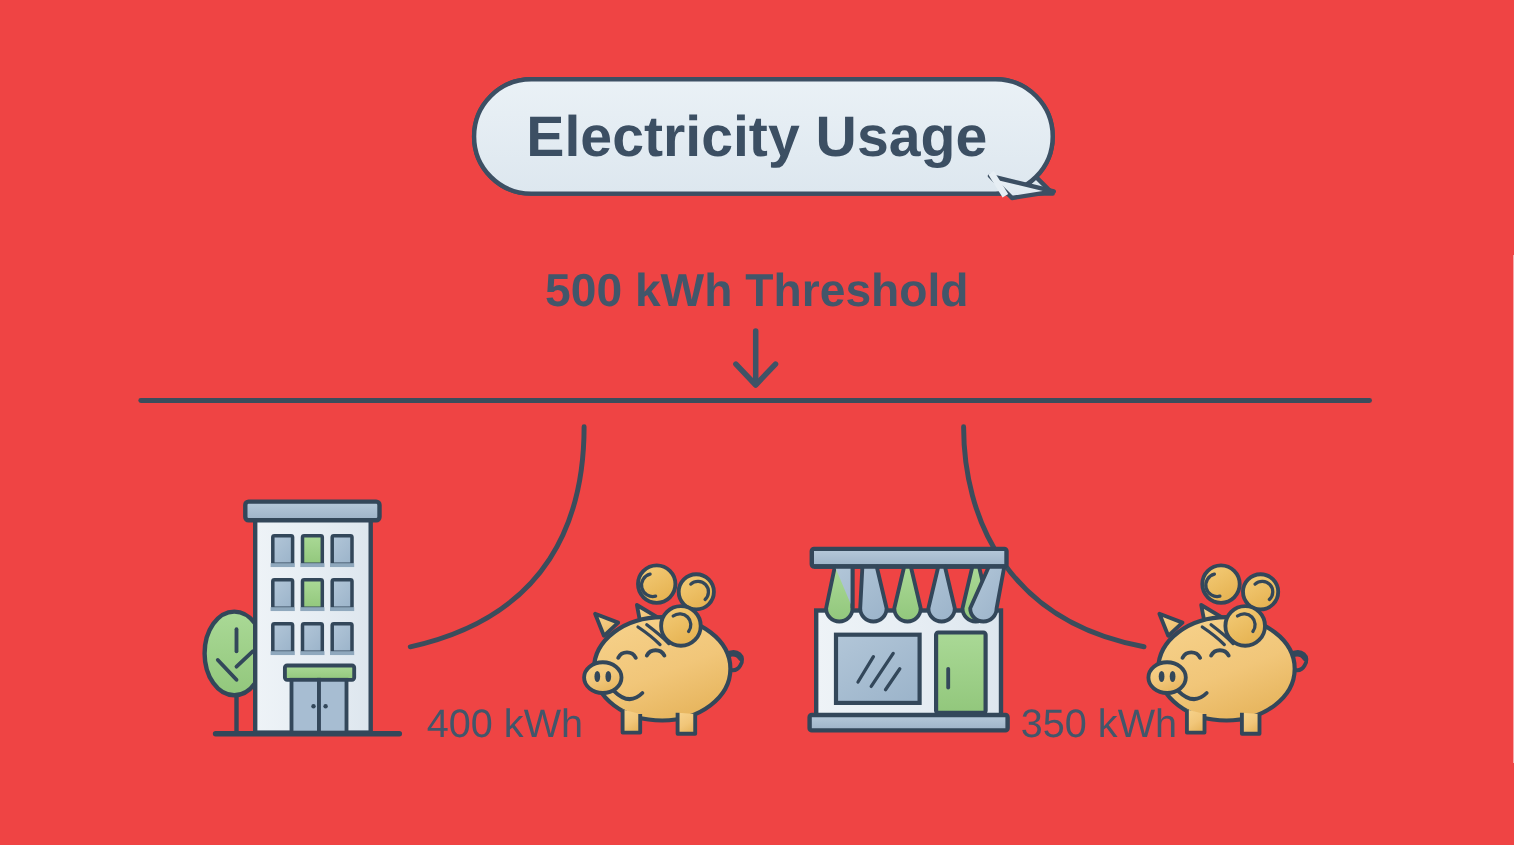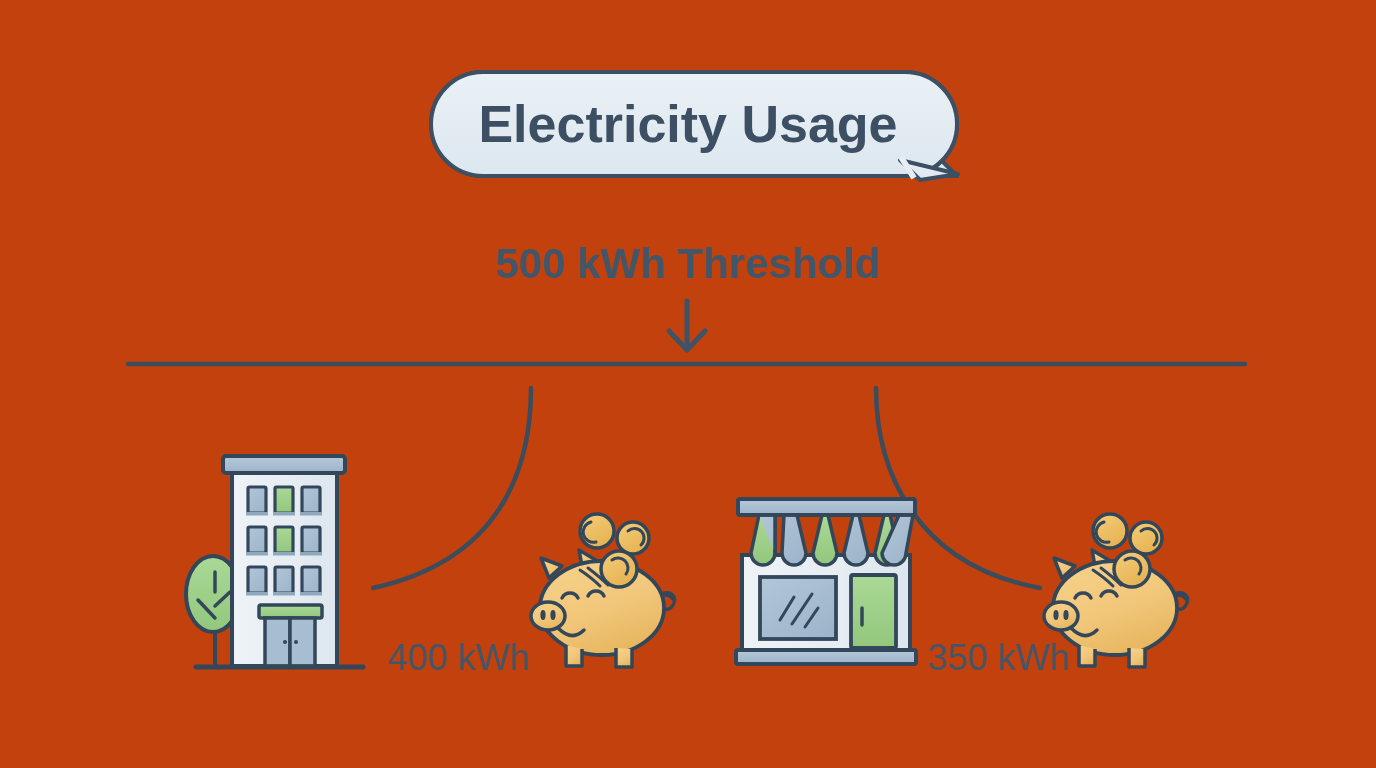--- a/index.html
+++ b/index.html
@@ -40,21 +40,21 @@
   .t-value {
     font-family: "Liberation Sans", sans-serif;
     font-weight: normal;
     font-size: 36px;
     fill: #42566a;
   }
 </style>
 </head>
 <body>
 
-<div id="scene" style="background: #c2410c;">
+<div id="scene" style="background: #ef4444;">
 
   <svg class="layer" viewBox="0 0 1376 768" xmlns="http://www.w3.org/2000/svg">
 
     <defs>
       <linearGradient id="gradBubble" x1="0" y1="0" x2="0" y2="1">
         <stop offset="0%" stop-color="#eaf1f6"></stop>
         <stop offset="100%" stop-color="#dde7ef"></stop>
       </linearGradient>
       <linearGradient id="gradBuilding" x1="0" y1="0" x2="1" y2="0">
         <stop offset="0%" stop-color="#eef3f7"></stop>

